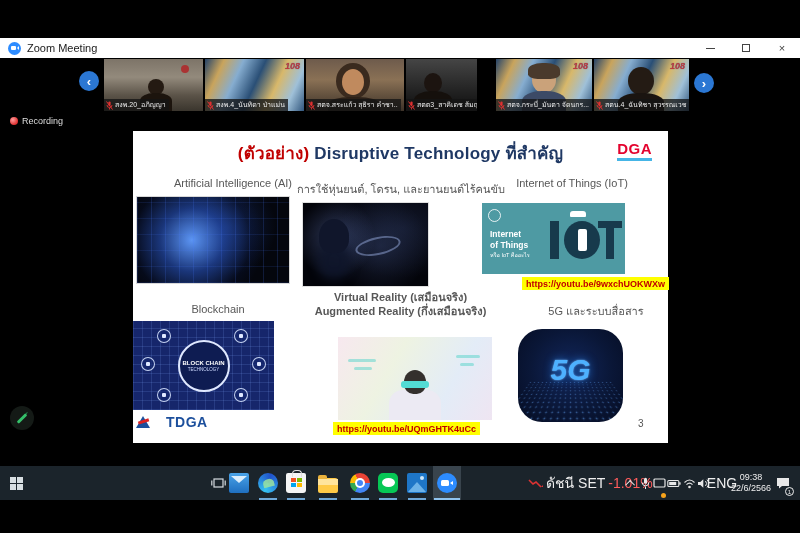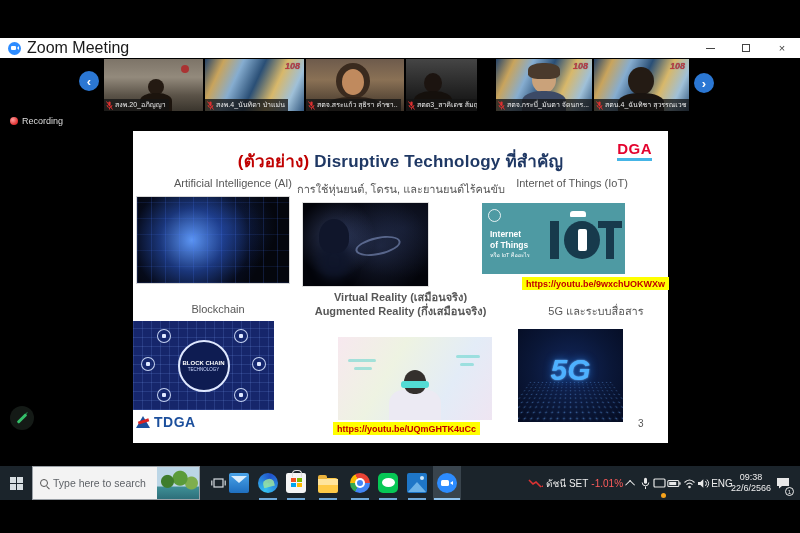--- a/index.html
+++ b/index.html
@@ -9,21 +9,21 @@
   
   .titlebar { position:absolute; left:0; top:38px; width:800px; height:20px;
               background:#fff; display:flex; align-items:center; z-index:5; }
   .zoom-badge { width:13px; height:13px; border-radius:50%; background:#2D8CFF;
                 margin-left:8px; position:relative; flex:0 0 auto; }
   .zoom-badge::before { content:""; position:absolute; left:3px; top:4.5px; width:5px; height:4px;
                 background:#fff; border-radius:1px; }
   .zoom-badge::after { content:""; position:absolute; left:8.5px; top:4.5px;
                 border-top:2px solid transparent; border-bottom:2px solid transparent;
                 border-right:2.5px solid #fff; }
-  .titlebar-title { font-size:16px; color:#1a1a1a; margin-left:6px; }
+  .titlebar-title { font-size:11px; color:#1a1a1a; margin-left:6px; }
   .win-controls { margin-left:auto; display:flex; height:100%; }
   .win-btn { width:36px; height:100%; display:flex; align-items:center;
              justify-content:center; font-size:11px; color:#444; }
   .glyph-min { width:9px; border-top:1.5px solid #444; height:0; }
   .glyph-max { width:8px; height:8px; border:1.2px solid #444; }
 
   
   .thumb { position:absolute; top:59px; height:52px; background:#1d1d1d; overflow:hidden; }
   .t1 { left:104px; width:99px; }
   .t2 { left:205px; width:99px; }
@@ -60,21 +60,21 @@
   .pencil { width:12px; height:3px; background:#35c06a; transform:rotate(-45deg);
             border-radius:1px; position:relative; }
   .pencil::after { content:""; position:absolute; right:-3px; top:0;
             border-top:1.5px solid transparent; border-bottom:1.5px solid transparent;
             border-left:3px solid #1f7a43; }
 
   
   .slide { position:absolute; left:133px; top:131px; width:535px; height:312px;
            background:#fff; z-index:2; }
   .slide-title { position:absolute; top:8px; left:0; width:100%; text-align:center;
-                 font-size:17px; font-weight:bold; letter-spacing:0.2px;margin-top:8px; }
+                 font-size:17px; font-weight:bold; letter-spacing:0.2px; }
   .title-red { color:#c00000; }
   .title-navy { color:#1f3864; }
   .dga { position:absolute; top:9px; right:16px; font-size:15px; font-weight:800;
          color:#e4032e; border-bottom:3px solid #45b5e6; padding-bottom:1px; letter-spacing:0.5px; }
   .sec-label { position:absolute; color:#575757; font-size:11px; text-align:center; line-height:1.3; }
   .lbl-ai { left:15px; top:45px; width:170px; }
   .lbl-robot { left:158px; top:51px; width:220px; }
   .lbl-iot { left:353px; top:45px; width:172px; }
   .lbl-blockchain { left:10px; top:171px; width:150px; }
   .lbl-vr { left:155px; top:159px; width:225px;font-weight:bold; }
@@ -144,33 +144,33 @@
             background:linear-gradient(120deg,#f7e8ef 0%,#eef3e2 35%,#e3ecf7 70%,#efe5f2 100%); }
   .vr-line { position:absolute; height:3px; background:rgba(96,214,204,0.55); border-radius:2px; }
   .vr-body { position:absolute; left:50%; bottom:0; transform:translateX(-50%);
              width:52px; height:30px; background:#eceaf3; border-radius:14px 14px 0 0; }
   .vr-head { position:absolute; left:50%; bottom:26px; transform:translateX(-50%);
              width:22px; height:24px; background:#34302d; border-radius:50% 50% 42% 42%; }
   .vr-band { position:absolute; left:50%; bottom:32px; transform:translateX(-50%);
              width:28px; height:7px; background:#52dcd4; border-radius:3px; }
   
   .art-5g { left:385px; top:198px; width:105px; height:93px;
-            background:radial-gradient(circle at 50% 45%, #12275c 0%, #0a1738 55%, #050c22 100%); }
+            background:radial-gradient(circle at 50% 45%, #12275c 0%, #0a1738 55%, #050c22 100%);border-radius:24px; }
   .art-5g::before { content:""; position:absolute; left:0; top:42px; right:0; bottom:0;
             background-image:radial-gradient(rgba(90,150,230,0.55) 0.6px, transparent 1.1px);
             background-size:5px 5px; transform:perspective(60px) rotateX(40deg); }
   .g5-text { position:absolute; left:0; top:24px; width:100%; text-align:center;
              font-size:30px; font-weight:800; font-style:italic; color:#4db1ff;
              text-shadow:0 0 8px #1f6fd0, 0 0 2px #9fd4ff; }
   
   .ylink { position:absolute; background:#ffff00; color:#c00000; font-weight:bold;
            font-size:9px; padding:1.5px 4px; white-space:nowrap; }
   .link-iot { left:377px; top:146px;margin-left:12px; }
   .link-vr { left:200px; top:291px; }
-  .tdga { position:absolute; left:3px; top:283px; display:flex; align-items:center; gap:4px; }
+  .tdga { position:absolute; left:3px; top:283px; display:flex; align-items:center; gap:16px; }
   .tdga-mark { width:0; height:0; border-left:7px solid transparent;
                border-right:7px solid transparent; border-bottom:12px solid #1c4f9c;
                position:relative; }
   .tdga-mark::after { content:""; position:absolute; left:-5px; top:4px; width:11px; height:2.5px;
                background:#d22; transform:rotate(-18deg); }
   .tdga-text { font-size:14px; font-weight:800; color:#1c4f9c; letter-spacing:0.5px; }
   .page-num { position:absolute; left:505px; top:287px; font-size:10px; color:#555; }
 
   
   .taskbar { position:absolute; left:0; top:466px; width:800px; height:34px;
@@ -234,21 +234,21 @@
         border-bottom:10px solid #6cb2e8; }
   .ic-photos::after { content:""; position:absolute; right:3px; top:3px; width:4px; height:4px;
         border-radius:50%; background:#cfe8fa; }
   .ic-zoom { border-radius:50%; background:#2D8CFF; }
   .ic-zoom::before { content:""; position:absolute; left:4px; top:7px; width:8px; height:6px;
         background:#fff; border-radius:1.5px; }
   .ic-zoom::after { content:""; position:absolute; left:12.5px; top:7.5px;
         border-top:2.5px solid transparent; border-bottom:2.5px solid transparent;
         border-right:3.5px solid #fff; }
 
-  .tray { color:#eee; font-size:10px; }
+  .tray { color:#eee; font-size:14px; }
   .stock { left:528px; gap:3px; }
   .stock-change { color:#ff5c5c; }
   .chev-up { left:624px; width:14px; }
   .chev-up span { width:7px; height:7px; border-left:1.6px solid #eee; border-top:1.6px solid #eee;
                   transform:rotate(45deg) translateY(2px); }
   .tray-ic { width:16px; }
   .t-mic { left:637px; } .t-screen { left:651px; } .t-batt { left:666px; }
   .t-wifi { left:681px; } .t-vol { left:695px; }
   .lang { left:709px; width:26px; }
   .clock { left:727px; width:48px; flex-direction:column; line-height:1.25; font-size:9px; }
@@ -454,25 +454,20 @@
 
 <div class="taskbar">
   <div class="tb start">
     <div class="winlogo">
         <div></div>
         <div></div>
         <div></div>
         <div></div>
       </div>
   </div>
-  <div class="tb searchbox">
-    <div class="search-glyph"></div>
-    <span class="search-text">Type here to search</span>
-    <div class="search-art"></div>
-  </div>
   <div class="tb taskview">
     <svg width="15" height="12" viewBox="0 0 15 12">
         <rect x="3" y="2" width="9" height="8" fill="none" stroke="#d7dde1" stroke-width="1.2"></rect>
         <line x1="0.8" y1="3.5" x2="0.8" y2="8.5" stroke="#d7dde1" stroke-width="1.2"></line>
         <line x1="14.2" y1="3.5" x2="14.2" y2="8.5" stroke="#d7dde1" stroke-width="1.2"></line>
       </svg>
   </div>
 
   <div class="tb appicon" style="left:225px;">
       <div class="ic ic-mail"></div>

